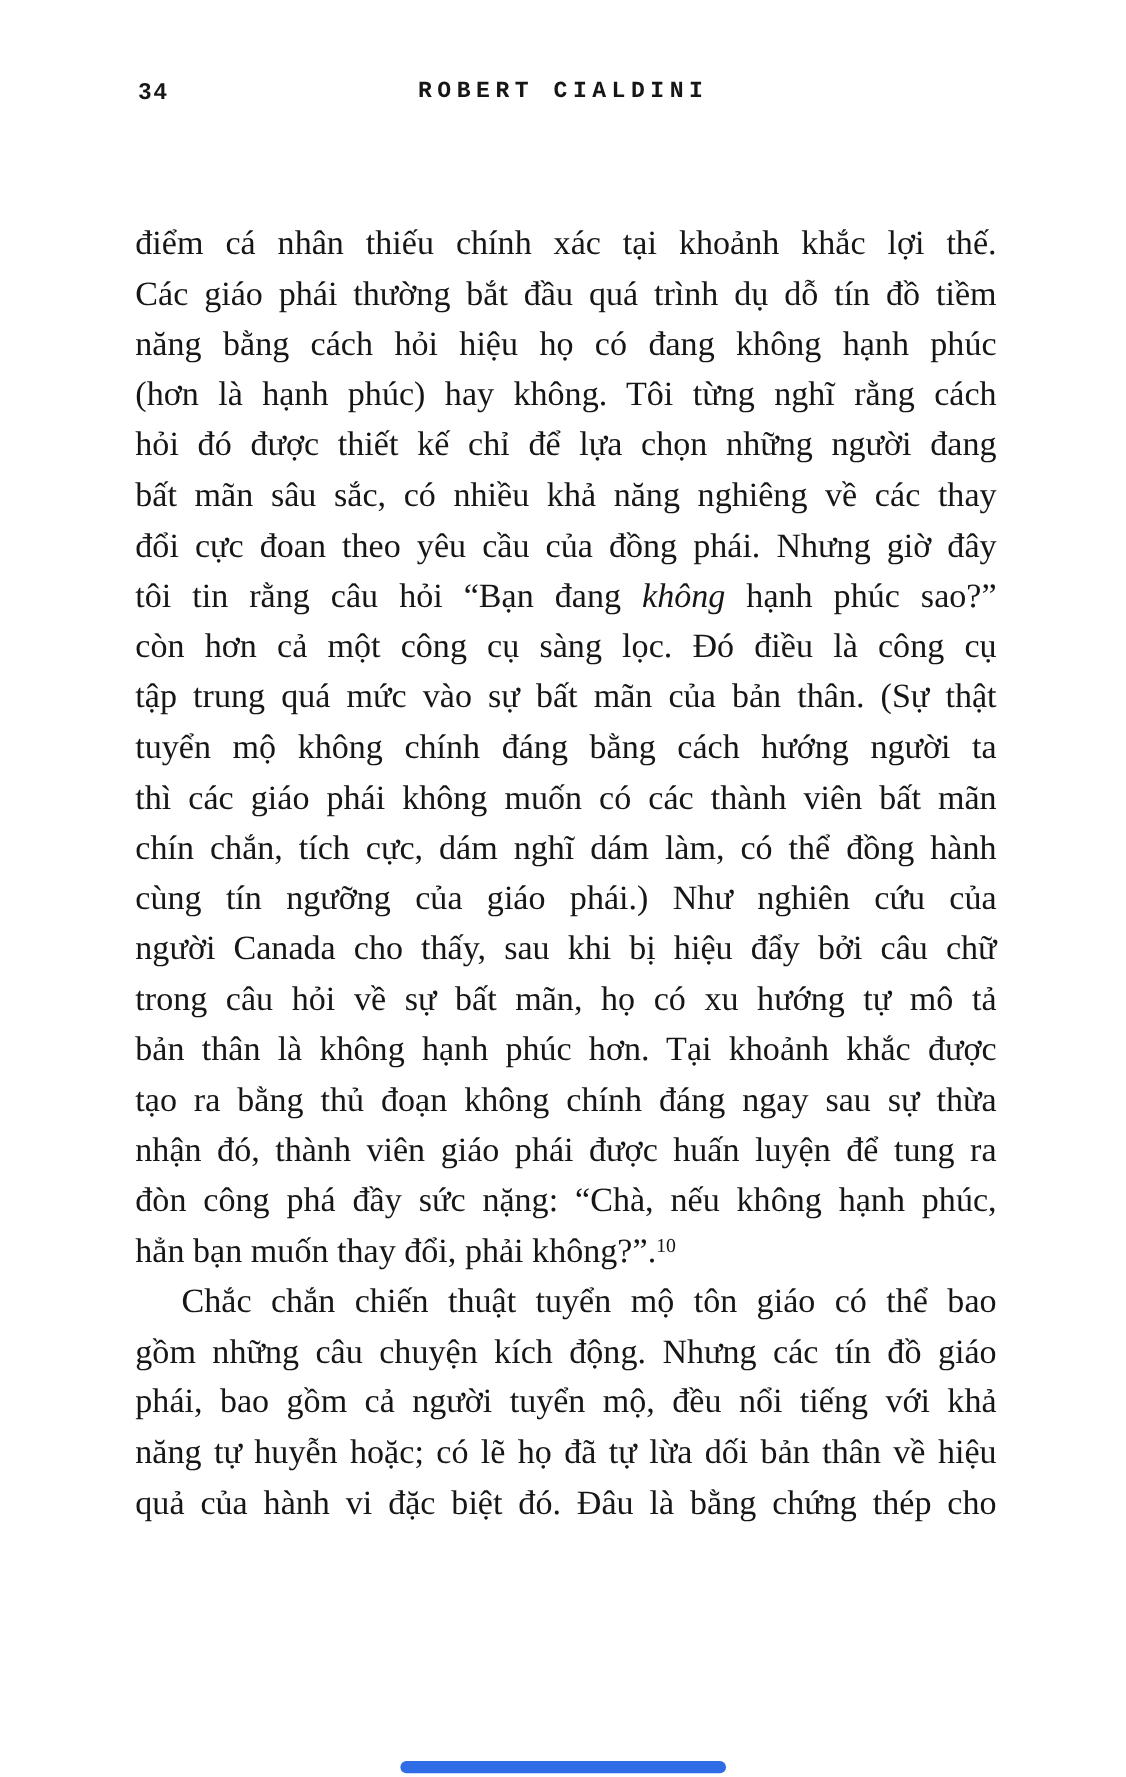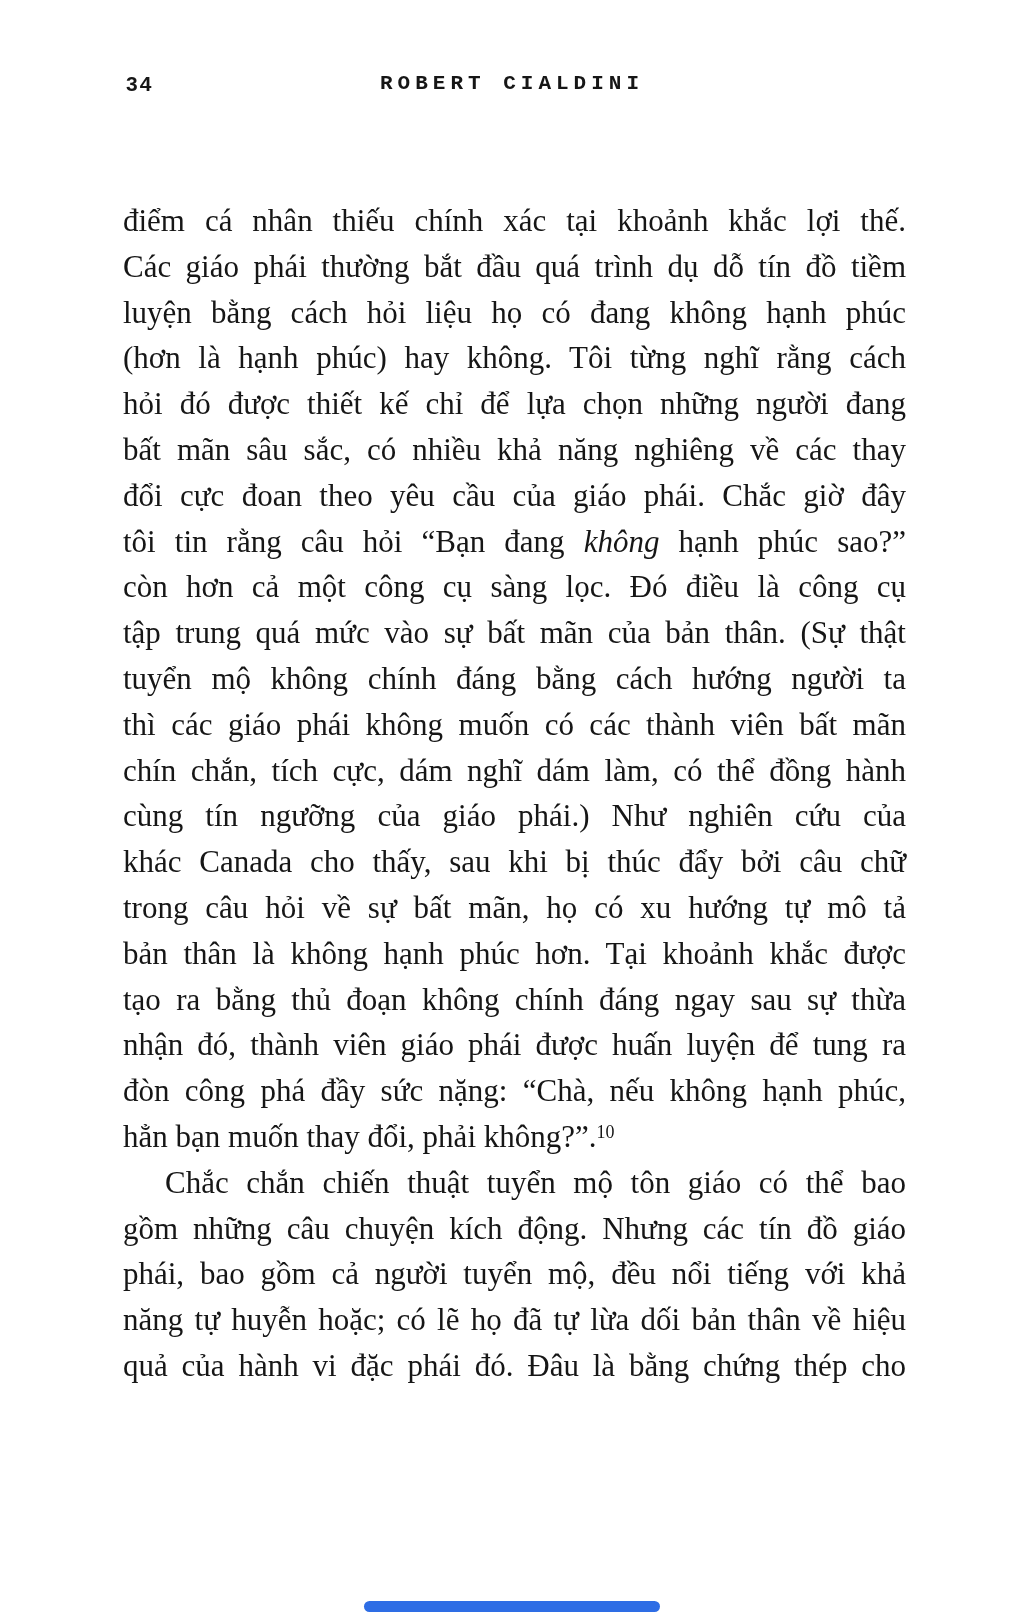--- a/index.html
+++ b/index.html
@@ -58,44 +58,44 @@
 
   <div class="running-head">
     <span class="page-number">34</span>
     <div class="head-title">ROBERT CIALDINI</div>
   </div>
 
   <div class="body-text" id="body-text" style="color: rgb(22, 22, 22);">
       <div class="paragraph">
         <div class="line">điểm cá nhân thiếu chính xác tại khoảnh khắc lợi thế.</div>
         <div class="line">Các giáo phái thường bắt đầu quá trình dụ dỗ tín đồ tiềm</div>
-        <div class="line">luyện bằng cách hỏi liệu họ có đang không hạnh phúc</div>
+        <div class="line">năng bằng cách hỏi hiệu họ có đang không hạnh phúc</div>
         <div class="line">(hơn là hạnh phúc) hay không. Tôi từng nghĩ rằng cách</div>
         <div class="line">hỏi đó được thiết kế chỉ để lựa chọn những người đang</div>
         <div class="line">bất mãn sâu sắc, có nhiều khả năng nghiêng về các thay</div>
-        <div class="line">đổi cực đoan theo yêu cầu của giáo phái. Chắc giờ đây</div>
+        <div class="line">đổi cực đoan theo yêu cầu của đồng phái. Nhưng giờ đây</div>
         <div class="line">tôi tin rằng câu hỏi “Bạn đang <em>không</em> hạnh phúc sao?”</div>
         <div class="line">còn hơn cả một công cụ sàng lọc. Đó điều là công cụ</div>
         <div class="line">tập trung quá mức vào sự bất mãn của bản thân. (Sự thật</div>
         <div class="line">tuyển mộ không chính đáng bằng cách hướng người ta</div>
         <div class="line">thì các giáo phái không muốn có các thành viên bất mãn</div>
         <div class="line">chín chắn, tích cực, dám nghĩ dám làm, có thể đồng hành</div>
         <div class="line">cùng tín ngưỡng của giáo phái.) Như nghiên cứu của</div>
-        <div class="line">khác Canada cho thấy, sau khi bị thúc đẩy bởi câu chữ</div>
+        <div class="line">người Canada cho thấy, sau khi bị hiệu đẩy bởi câu chữ</div>
         <div class="line">trong câu hỏi về sự bất mãn, họ có xu hướng tự mô tả</div>
         <div class="line">bản thân là không hạnh phúc hơn. Tại khoảnh khắc được</div>
         <div class="line">tạo ra bằng thủ đoạn không chính đáng ngay sau sự thừa</div>
         <div class="line">nhận đó, thành viên giáo phái được huấn luyện để tung ra</div>
         <div class="line">đòn công phá đầy sức nặng: “Chà, nếu không hạnh phúc,</div>
         <div class="line last-ragged">hẳn bạn muốn thay đổi, phải không?”.<sup>10</sup></div>
       </div>
       <div class="paragraph">
         <div class="line indent">Chắc chắn chiến thuật tuyển mộ tôn giáo có thể bao</div>
         <div class="line">gồm những câu chuyện kích động. Nhưng các tín đồ giáo</div>
         <div class="line">phái, bao gồm cả người tuyển mộ, đều nổi tiếng với khả</div>
         <div class="line">năng tự huyễn hoặc; có lẽ họ đã tự lừa dối bản thân về hiệu</div>
-        <div class="line">quả của hành vi đặc phái đó. Đâu là bằng chứng thép cho</div>
+        <div class="line">quả của hành vi đặc biệt đó. Đâu là bằng chứng thép cho</div>
       </div>
     </div>
 
   <div class="home-indicator" id="home-bar" style="background: rgb(46, 109, 229);"></div>
 
 </div>
 
 </body></html>

